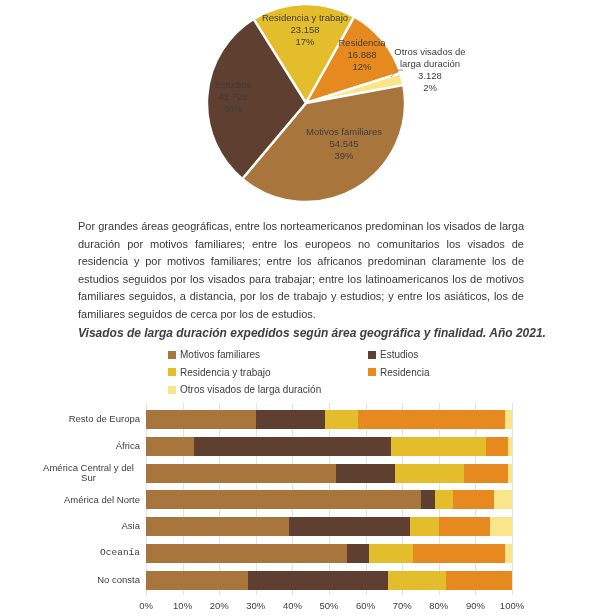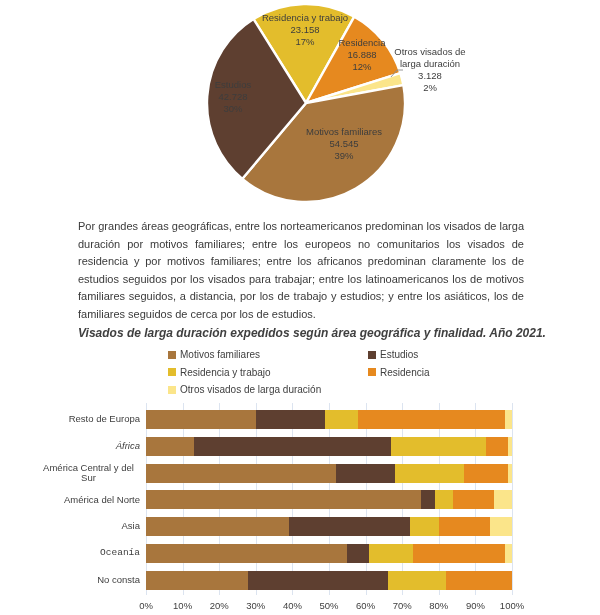--- a/index.html
+++ b/index.html
@@ -106,21 +106,21 @@
           <span>Resto de Europa</span>
         </div>
         <div class="bar-track">
           <div class="bar-seg" title="Motivos familiares: 30%" style="width: 109.8px; background: rgb(168, 118, 61);"></div>
           <div class="bar-seg" title="Estudios: 19%" style="width: 69.54px; background: rgb(94, 63, 48);"></div>
           <div class="bar-seg" title="Residencia y trabajo: 9%" style="width: 32.94px; background: rgb(227, 189, 44);"></div>
           <div class="bar-seg" title="Residencia: 40%" style="width: 146.4px; background: rgb(230, 137, 31);"></div>
           <div class="bar-seg" title="Otros visados de larga duración: 2%" style="width: 7.32px; background: rgb(251, 229, 138);"></div>
         </div>
       </div>
-      <div class="bar-row" style="top: 35.8px; font-style: italic;">
+      <div class="bar-row" style="top: 35.8px;">
         <div class="bar-cat">
           <span>África</span>
         </div>
         <div class="bar-track">
           <div class="bar-seg" title="Motivos familiares: 13%" style="width: 47.58px; background: rgb(168, 118, 61);"></div>
           <div class="bar-seg" title="Estudios: 54%" style="width: 197.64px; background: rgb(94, 63, 48);"></div>
           <div class="bar-seg" title="Residencia y trabajo: 26%" style="width: 95.16px; background: rgb(227, 189, 44);"></div>
           <div class="bar-seg" title="Residencia: 6%" style="width: 21.96px; background: rgb(230, 137, 31);"></div>
           <div class="bar-seg" title="Otros visados de larga duración: 1%" style="width: 3.66px; background: rgb(251, 229, 138);"></div>
         </div>

